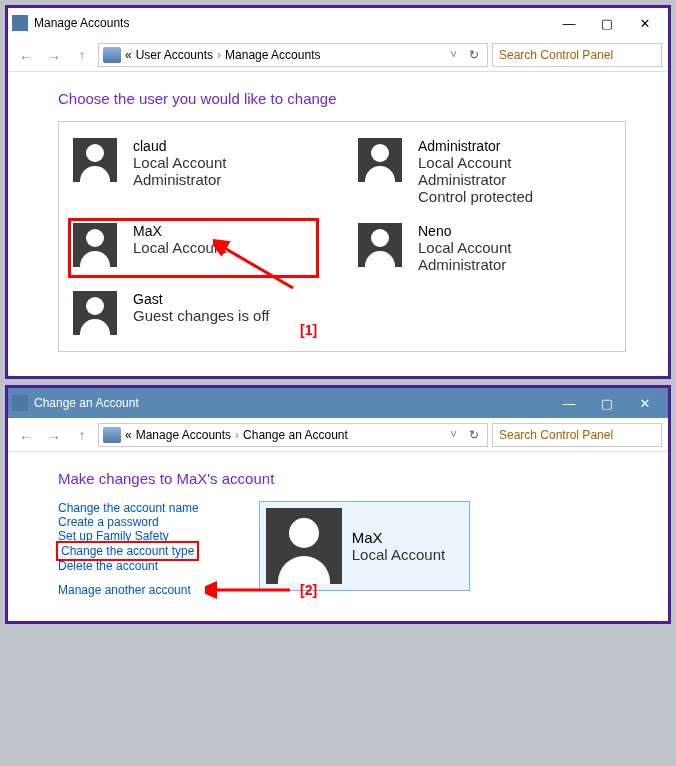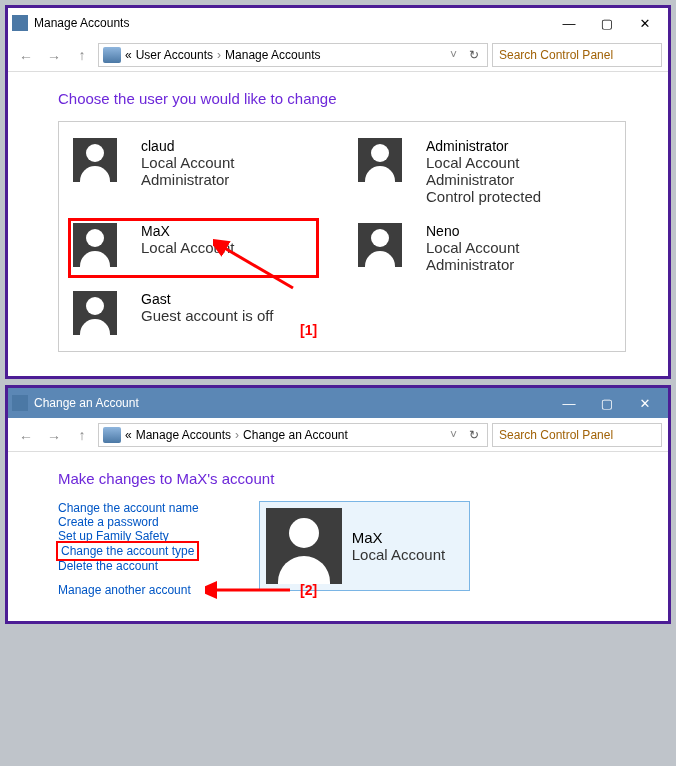--- a/index.html
+++ b/index.html
@@ -89,21 +89,21 @@
       border: 1px solid #ccc;
       padding: 14px 12px;
       display: flex;
       flex-wrap: wrap;
       gap: 14px 40px;
     }
     .account {
       display: flex;
       align-items: flex-start;
       width: 245px;
-      gap: 24px;
+      gap: 16px;
       padding: 2px;
     }
     .account.highlight {
       outline: 3px solid #f00;
       outline-offset: 0px;
     }
     .avatar {
       width: 44px; height: 44px;
       background: #3d3d3d;
       position: relative;
@@ -265,21 +265,21 @@
           <div class="acct-info">
             <div class="name">Neno</div>
             <div class="sub">Local Account</div>
             <div class="sub">Administrator</div>
           </div>
         </div>
         <div class="account">
           <div class="avatar"></div>
           <div class="acct-info">
             <div class="name">Gast</div>
-            <div class="sub">Guest account is off</div>
+            <div class="sub">Guest changes is off</div>
           </div>
         </div>
       </div>
   </div>
 </div>
 
 <div class="window window2">
   <div class="titlebar">
     <span class="icon-placeholder"></span>
     <span>Change an Account</span>

